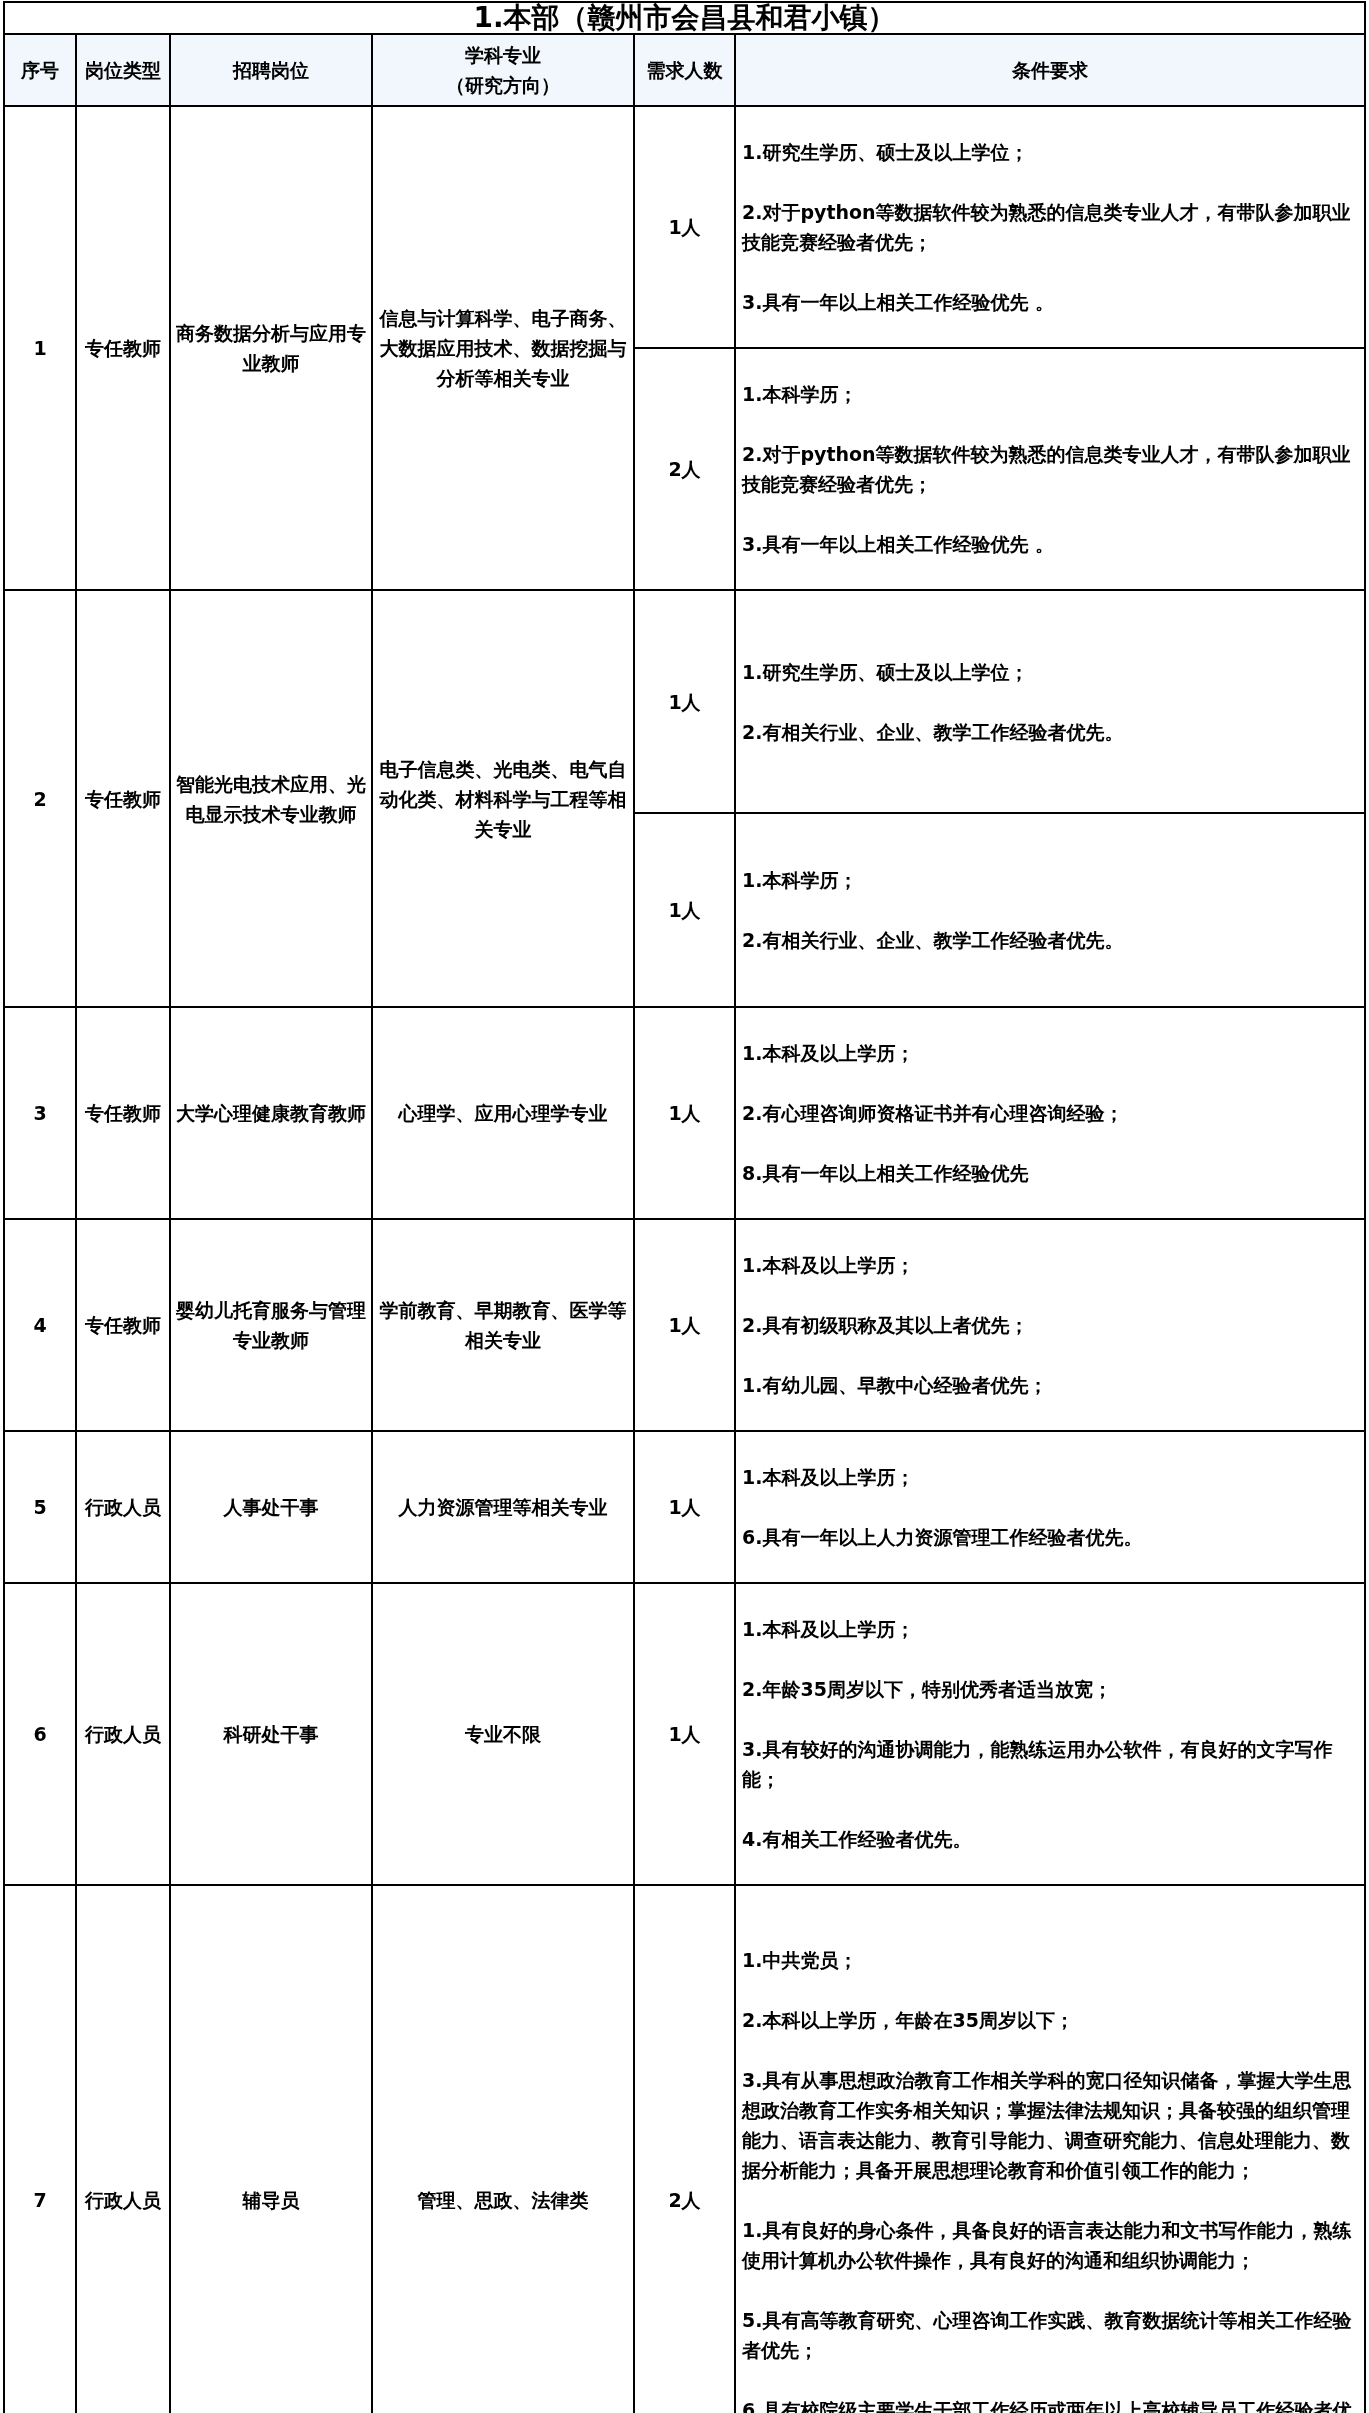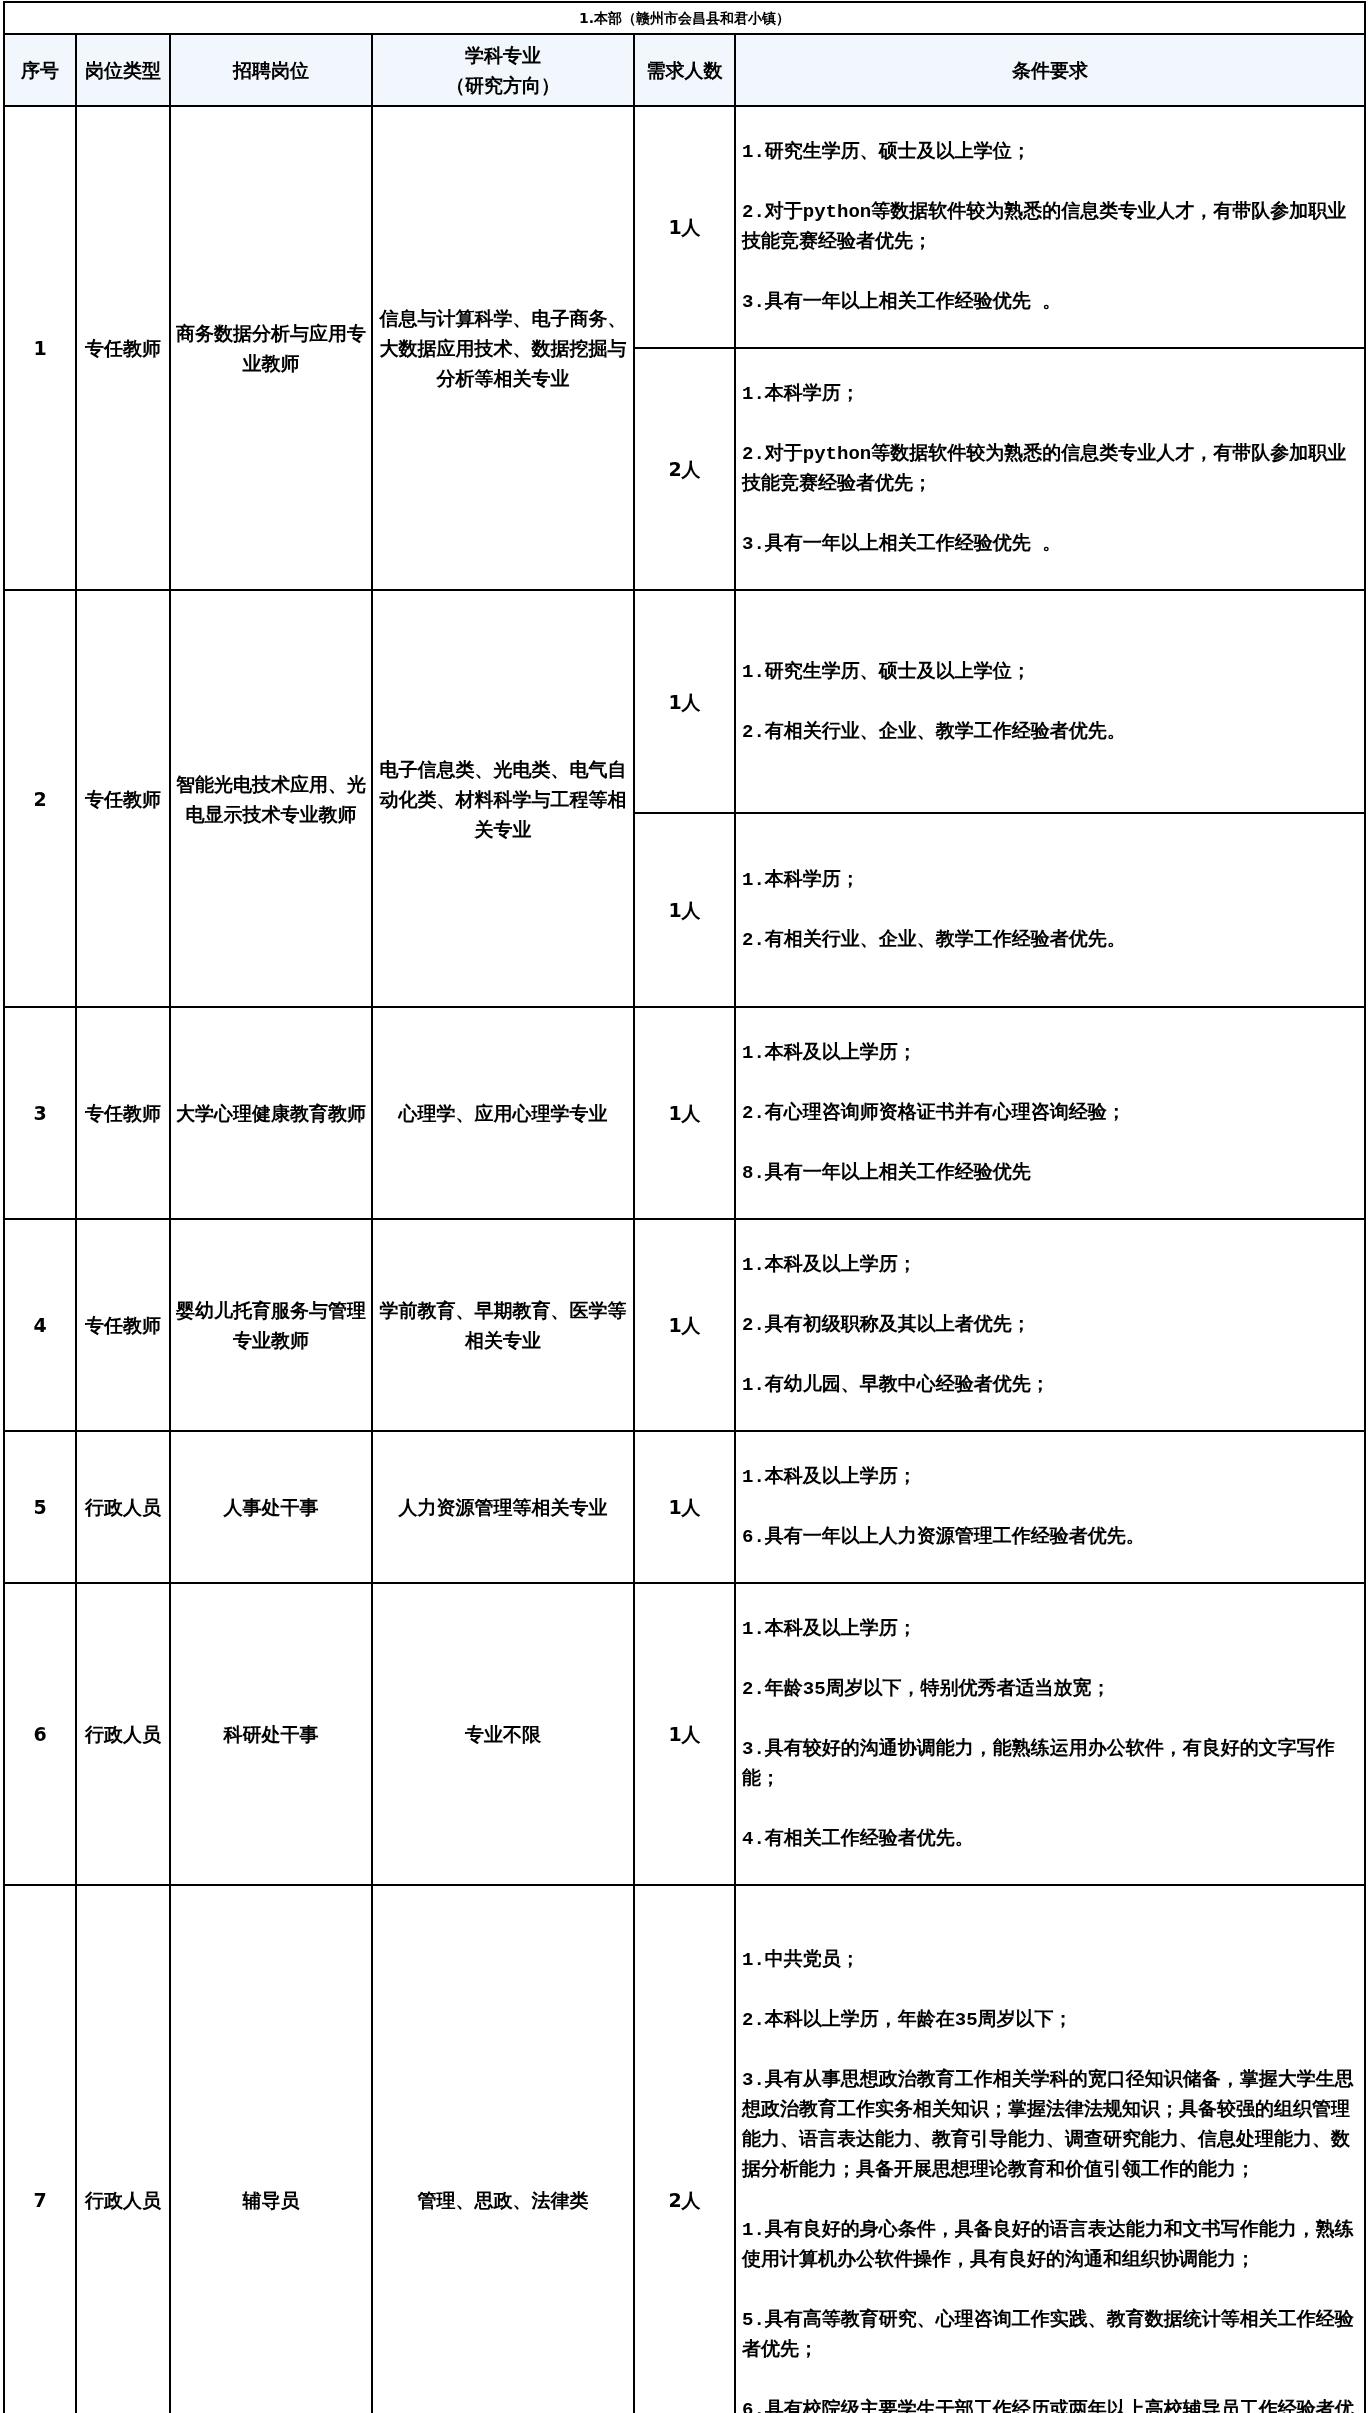--- a/index.html
+++ b/index.html
@@ -1,22 +1,22 @@
 <!DOCTYPE html>
 <html><head>
   <meta charset="utf-8">
   <style>
     html, body { margin: 0; padding: 0; background: #ffffff; }
     body { width: 1369px; height: 2413px; position: relative; overflow: hidden;
            font-family: "DejaVu Sans", "Liberation Sans", sans-serif; color: #000; }
     .tbl { position: absolute; left: 3px; top: 1px; width: 1361px; border-collapse: collapse; table-layout: fixed; }
     .tbl td { border: 2px solid #000; padding: 0 4px; font-weight: bold; font-size: 19px; line-height: 30px; vertical-align: middle; text-align: center; word-break: break-all; }
-    .title td { height: 27px; font-size: 14px; }
+    .title td { height: 27px; font-size: 28px; }
     .hdr td { background: #f2f7fd; height: 70px; font-size: 19px; }
-    .cond { text-align: left !important; padding-left: 6px !important; padding-right: 4px !important; white-space: pre-line; font-family: Liberation Mono, monospace; }
+    .cond { text-align: left !important; padding-left: 6px !important; padding-right: 4px !important; white-space: pre-line; }
     .cond .line { display: block; }
     .num { font-size: 20px; }
   </style>
 </head>
 <body>
 
 <table class="tbl">
   <colgroup>
     <col style="width:72px">
     <col style="width:94px">

